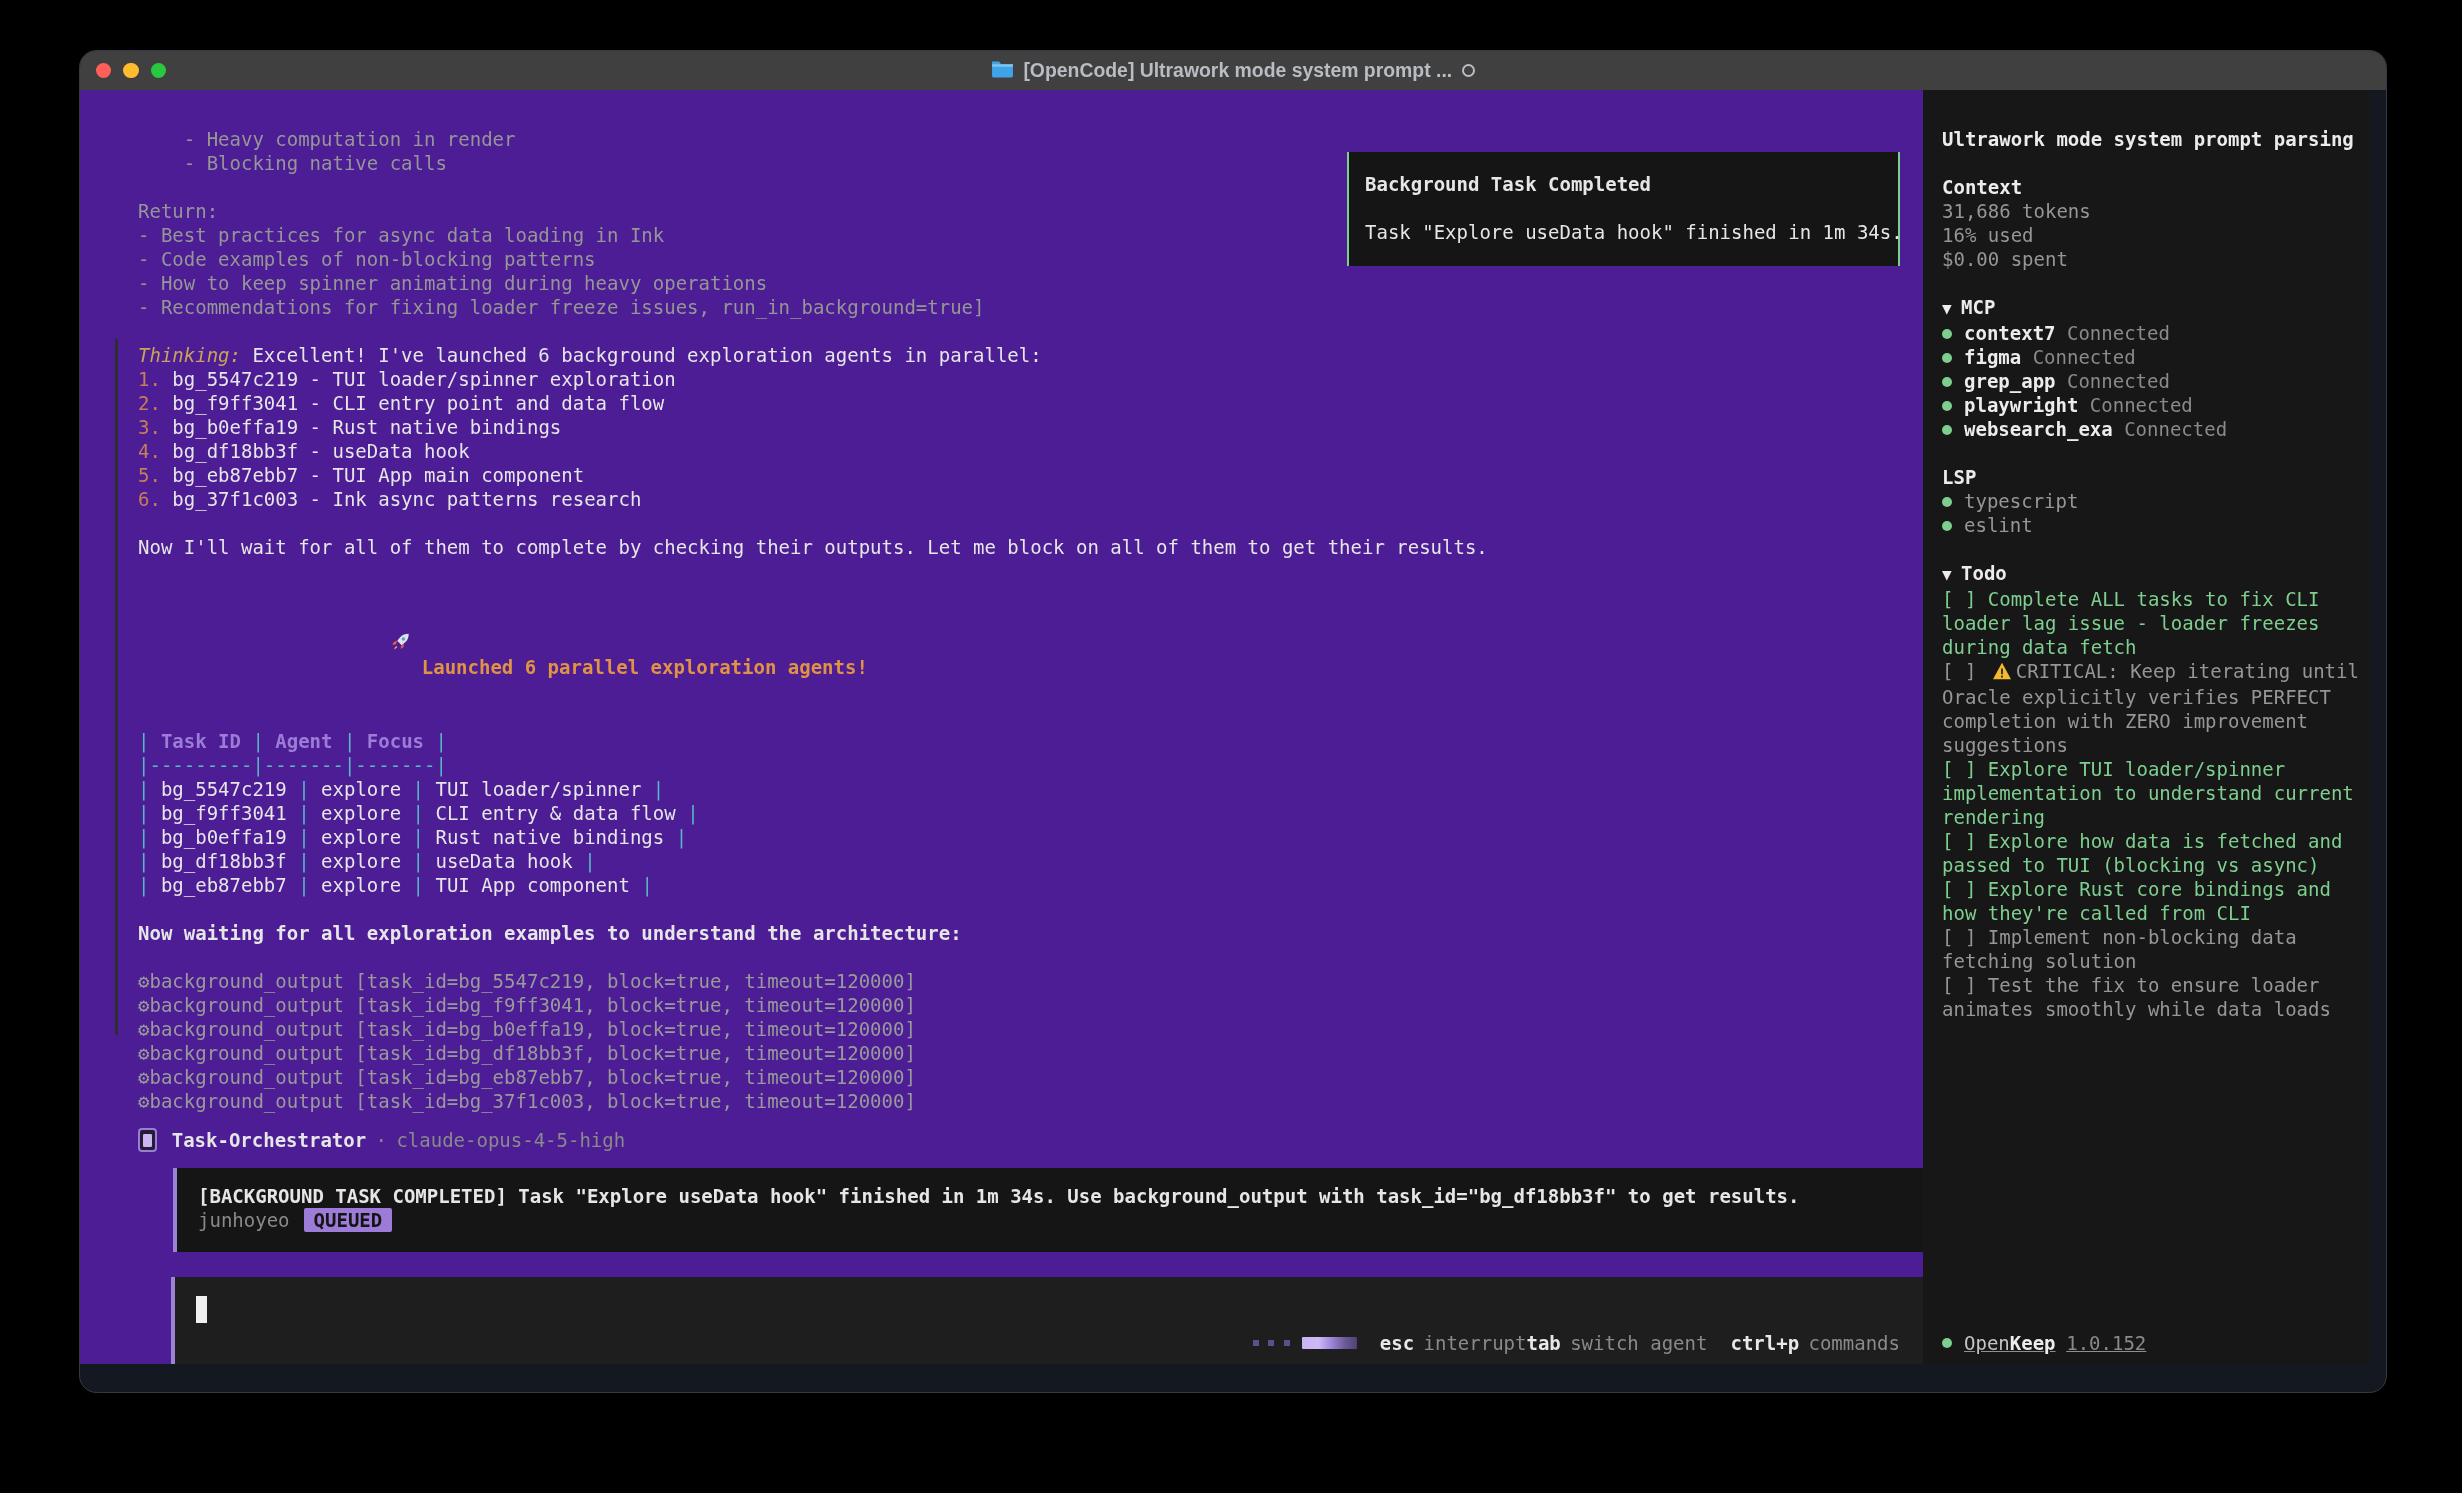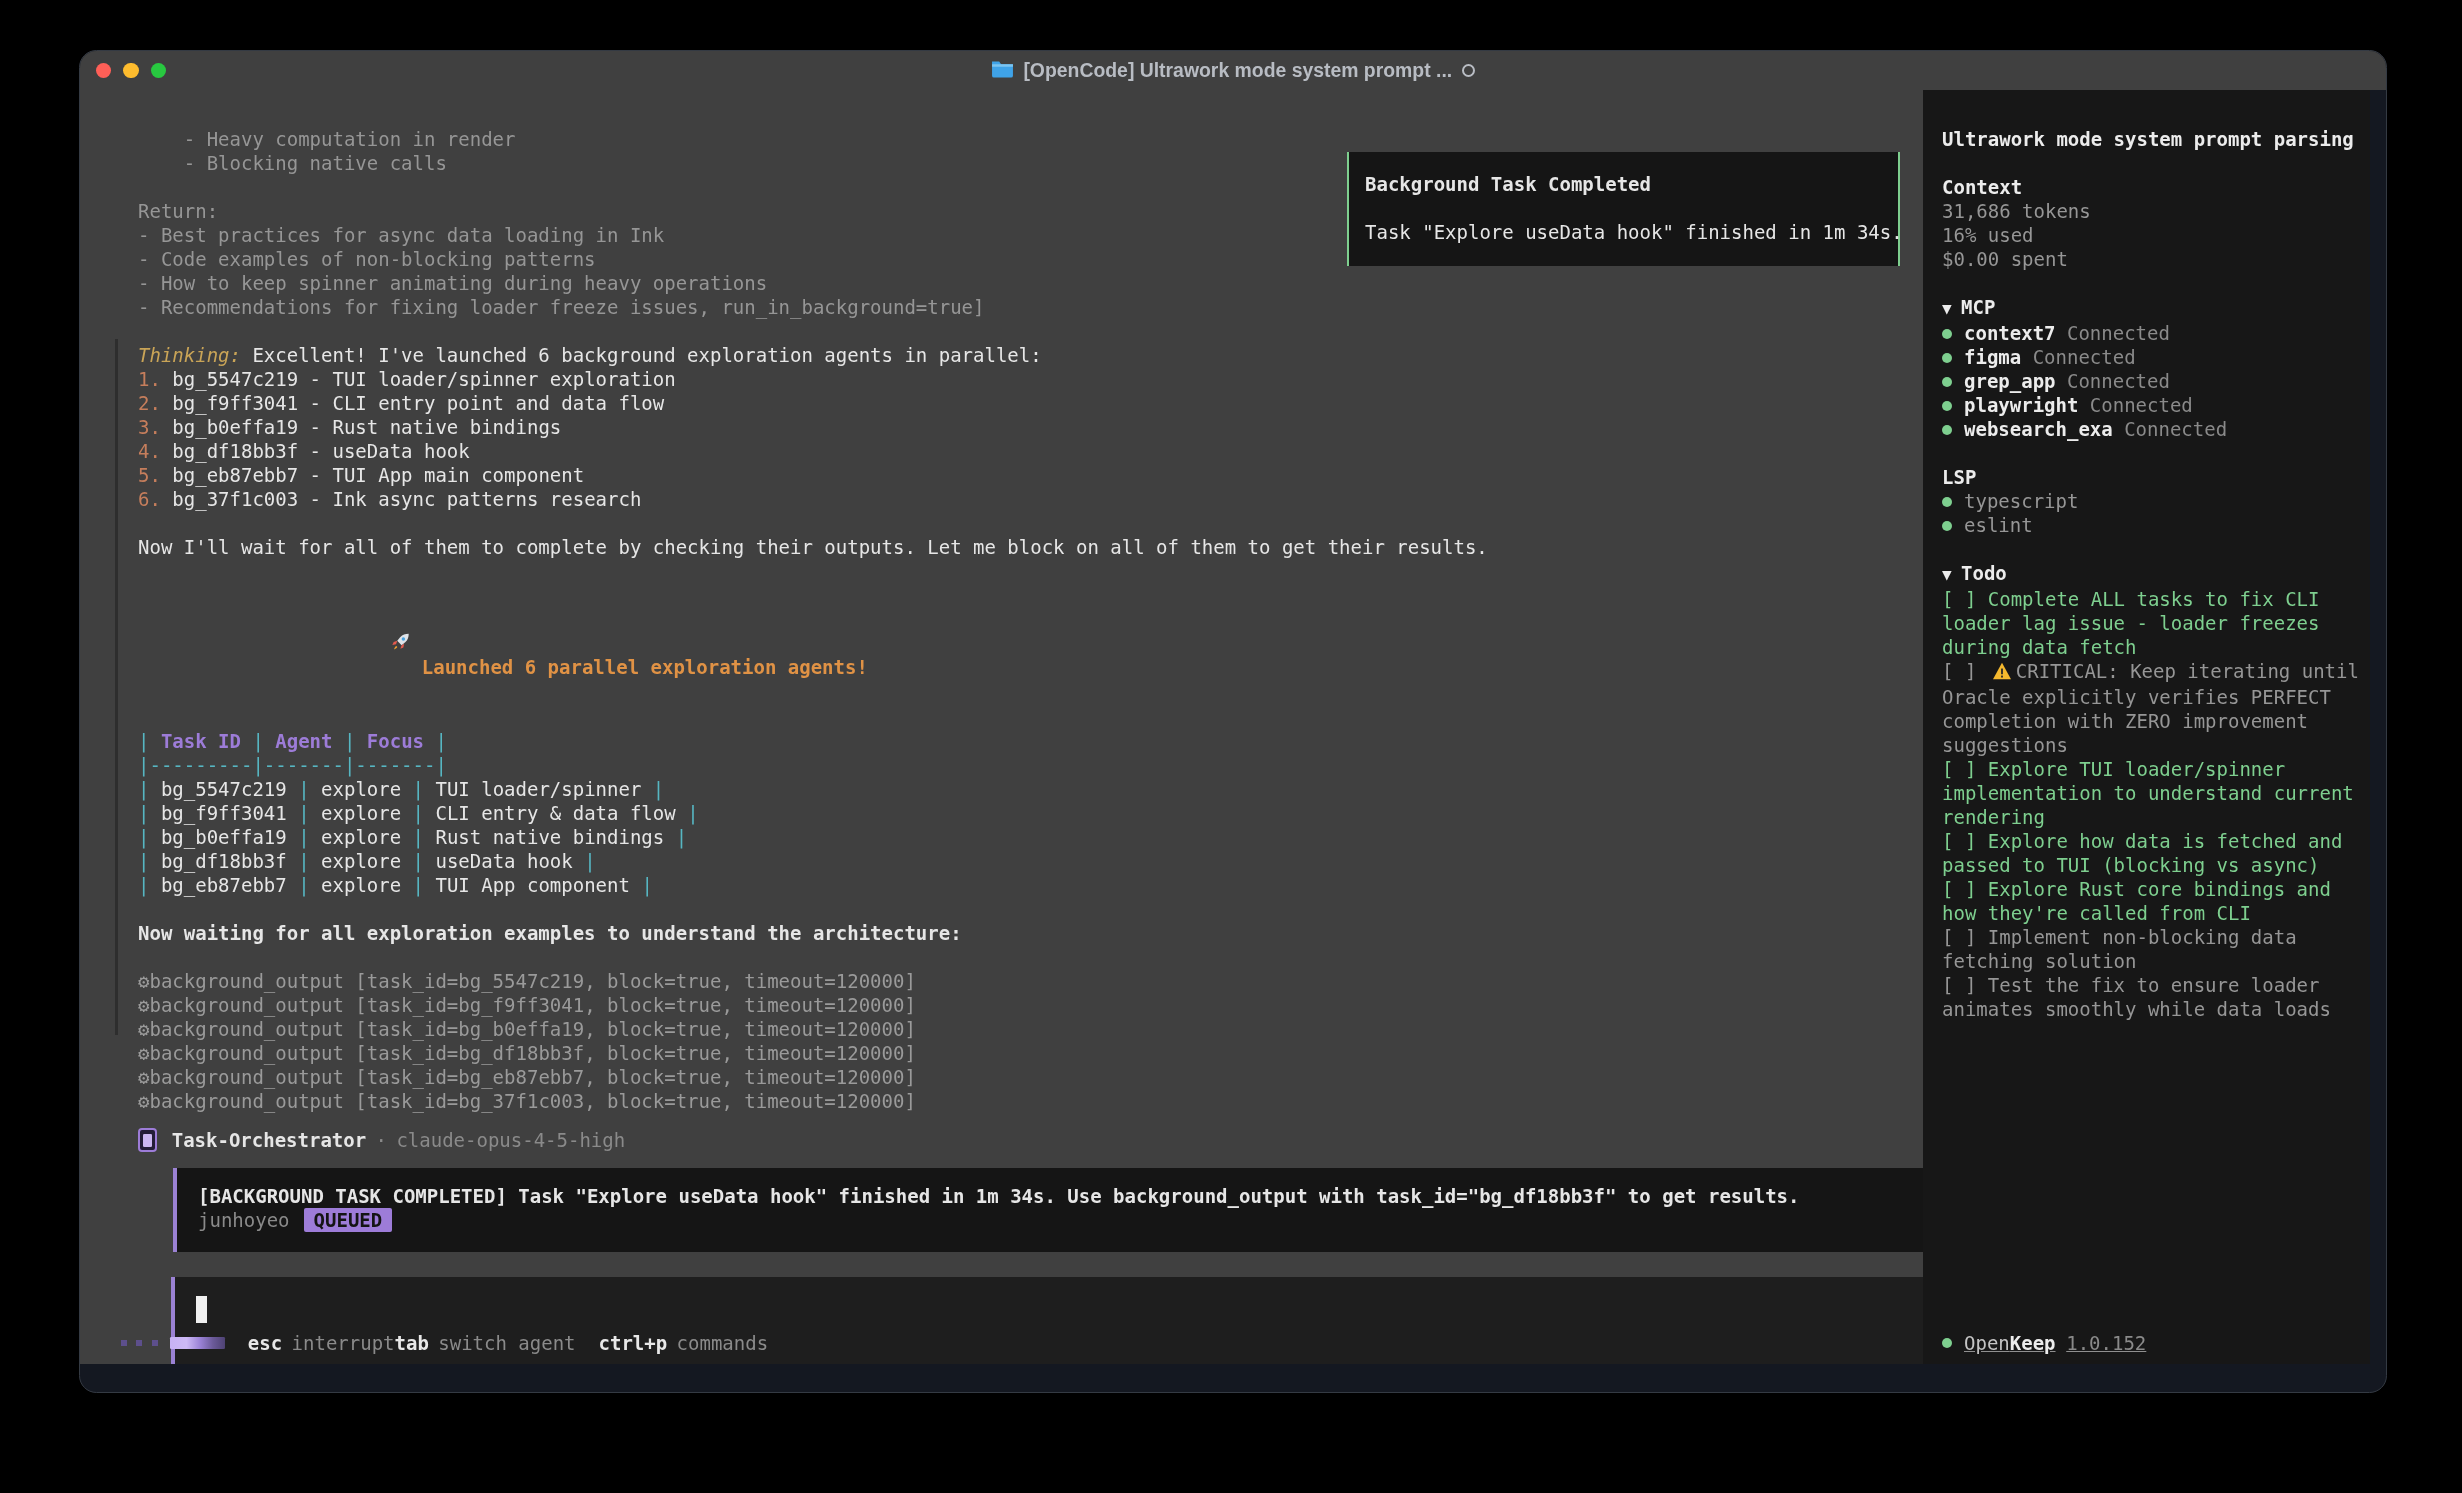--- a/index.html
+++ b/index.html
@@ -13,21 +13,21 @@
               font-family:"Liberation Sans", sans-serif; }
   .traffic { position:absolute; left:16px; top:0; height:39px; display:flex; align-items:center; gap:12px; }
   .tl { width:15.4px; height:15.4px; border-radius:50%; }
   .tl.red{ background:#ff5f57; } .tl.yellow{ background:#febc2e; } .tl.green{ background:#28c840; }
   .title-wrap { margin:0 auto; display:flex; align-items:center; gap:9.4px; color:#b8bcc3;
                 font-weight:bold; font-size:19.4px; }
   .proxy-ring { width:13.4px; height:13.4px; border:2px solid #b8bcc3; border-radius:50%; display:inline-block; }
 
   
   .content { display:flex; height:1274px; }
-  .main { position:relative; width:1843px; height:100%; background:#404040; overflow:hidden; }
+  .main { position:relative; width:1843px; height:100%; background:#4c1d95; overflow:hidden; }
   .sidebar { position:relative; width:447px; height:100%; background:#171717;
              padding:37px 10.7px 0 19px; font-size:19px; line-height:24px; color:#8f8f8f; }
 
   
   .line { min-height:24px; line-height:24px; font-size:19px; white-space:pre; }
   .blk { margin-bottom:24px; }
   .c-white { color:#e6e6e6; } .c-gray { color:#969696; } .c-dim { color:#8a8a8a; }
   .bold { font-weight:bold; }
   .gold-italic { color:#c9a457; font-style:italic; }
   .salmon { color:#c67e5c; }
@@ -57,21 +57,21 @@
   .panel { margin-left:33px; width:1809px; border-left:4px solid #9b82d4; }
   .completed-panel { margin-top:14.7px; height:84px; background:#151515; padding:16px 0 0 21px;margin-left:35px; }
   .input-panel { margin-top:25px; height:107px; background:#1e1e1e; padding:19px 0 0 21px;
                  display:flex; flex-direction:column; justify-content:space-between; }
   .cursor { width:10.7px; height:27px; background:#f0f0f0; }
   .badge { display:inline-block; background:#9d7cd8; color:#141414; font-weight:bold;
            padding:0 9.4px; border-radius:2px; margin-left:14.7px; }
 
   
   .statusbar { position:absolute; left:0; right:0; top:1239px; height:27px; display:flex;
-               align-items:center; justify-content:flex-start; padding:0 23px 0 41px; }
+               align-items:center; justify-content:flex-end; padding:0 23px 0 41px; }
   .sb-left, .sb-right { display:flex; align-items:center; }
   .spin-dot { width:6px; height:6px; background:#5d4f8c; margin-right:9.4px; }
   .spin-bar { width:55px; height:12px; border-radius:1.3px; margin-left:2.7px;
               background:linear-gradient(90deg,#c7b2f4 0%,#cdb9f6 30%,#9a82d6 55%,#6b5a99 78%,#4e4273 100%); }
   .key { color:#e8e8e8; font-weight:bold; font-size:19px; }
   .hint { color:#8a8a8a; font-size:19px; }
   .sp14 { width:9.4px; } .sp34 { width:23px; }
 
   
   .s-title { color:#ececec; font-weight:bold; }

